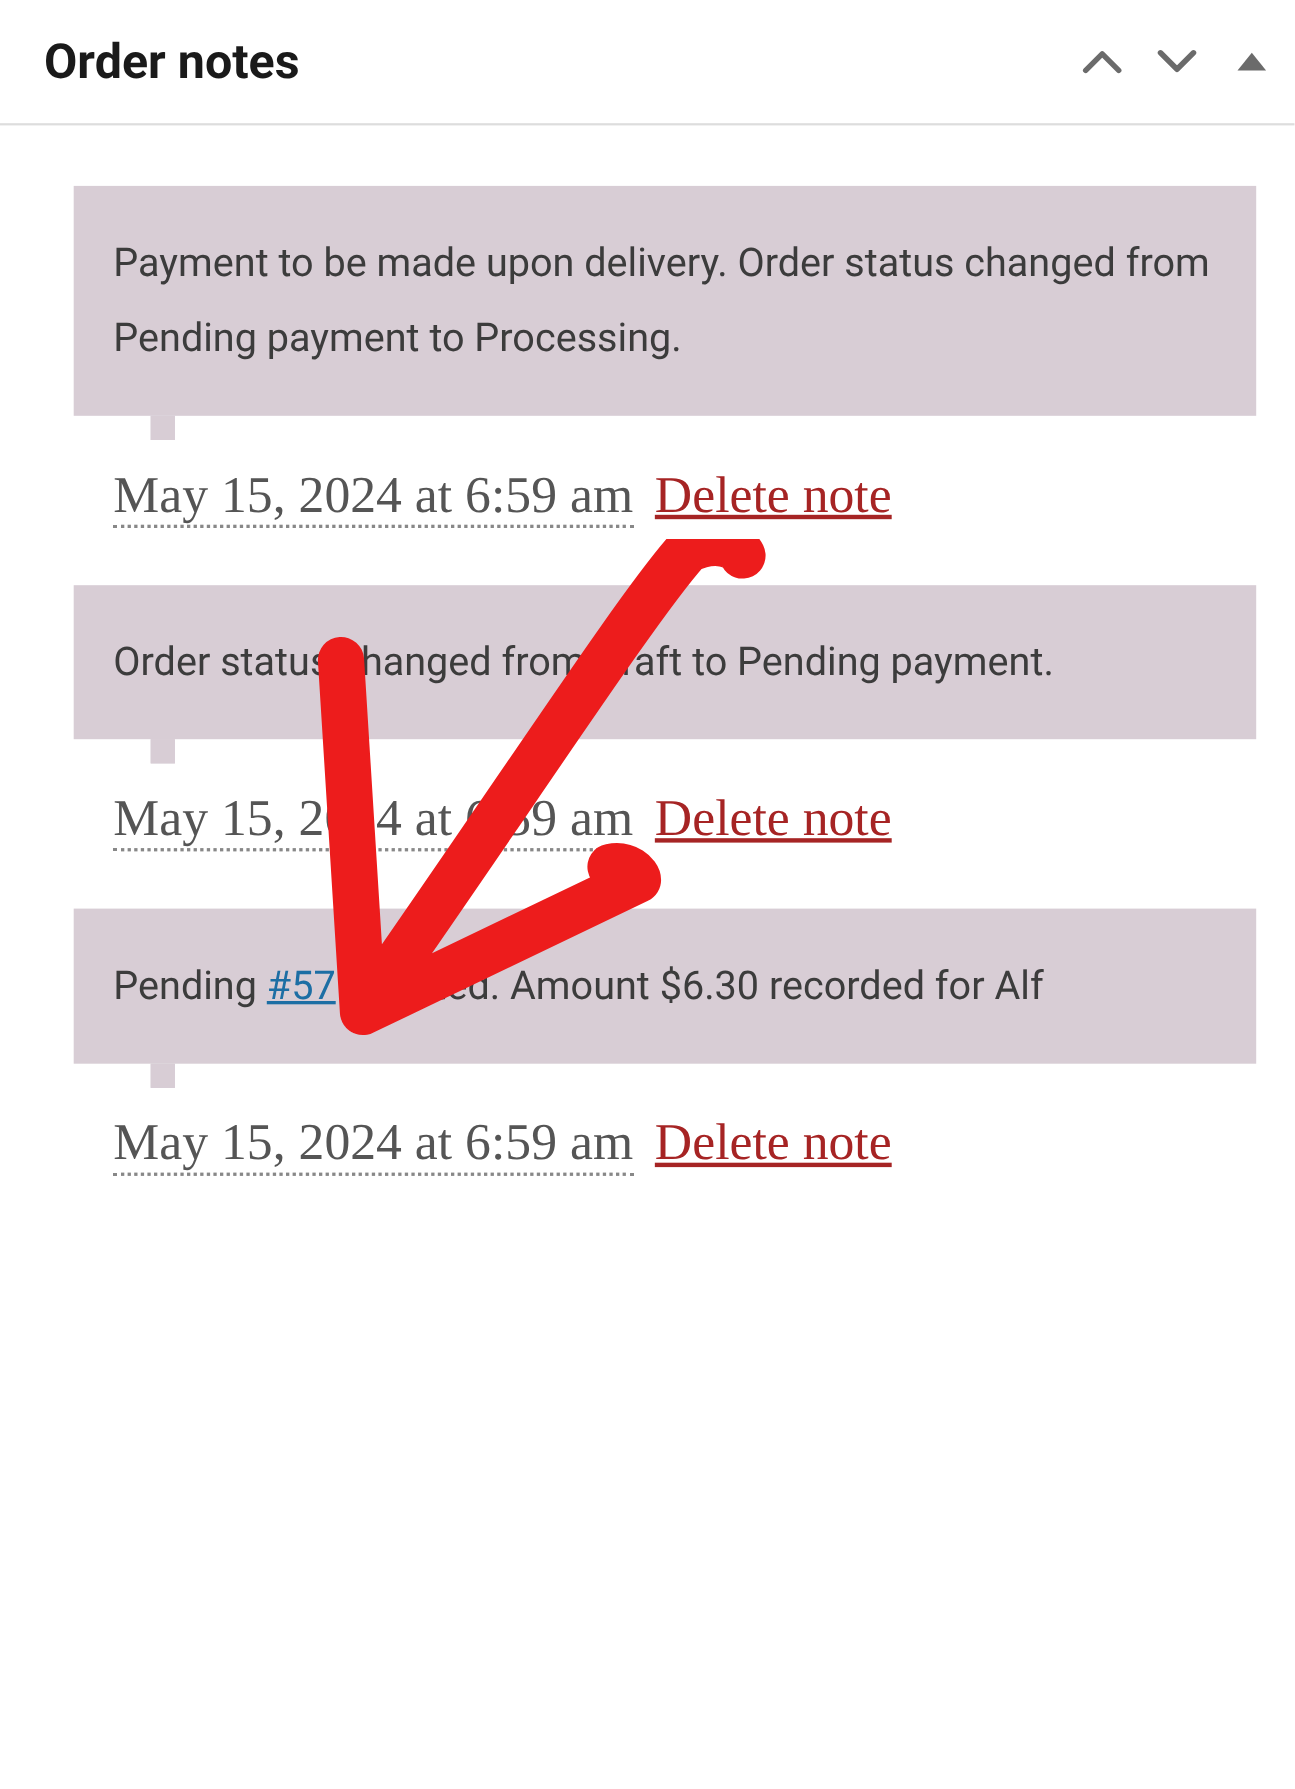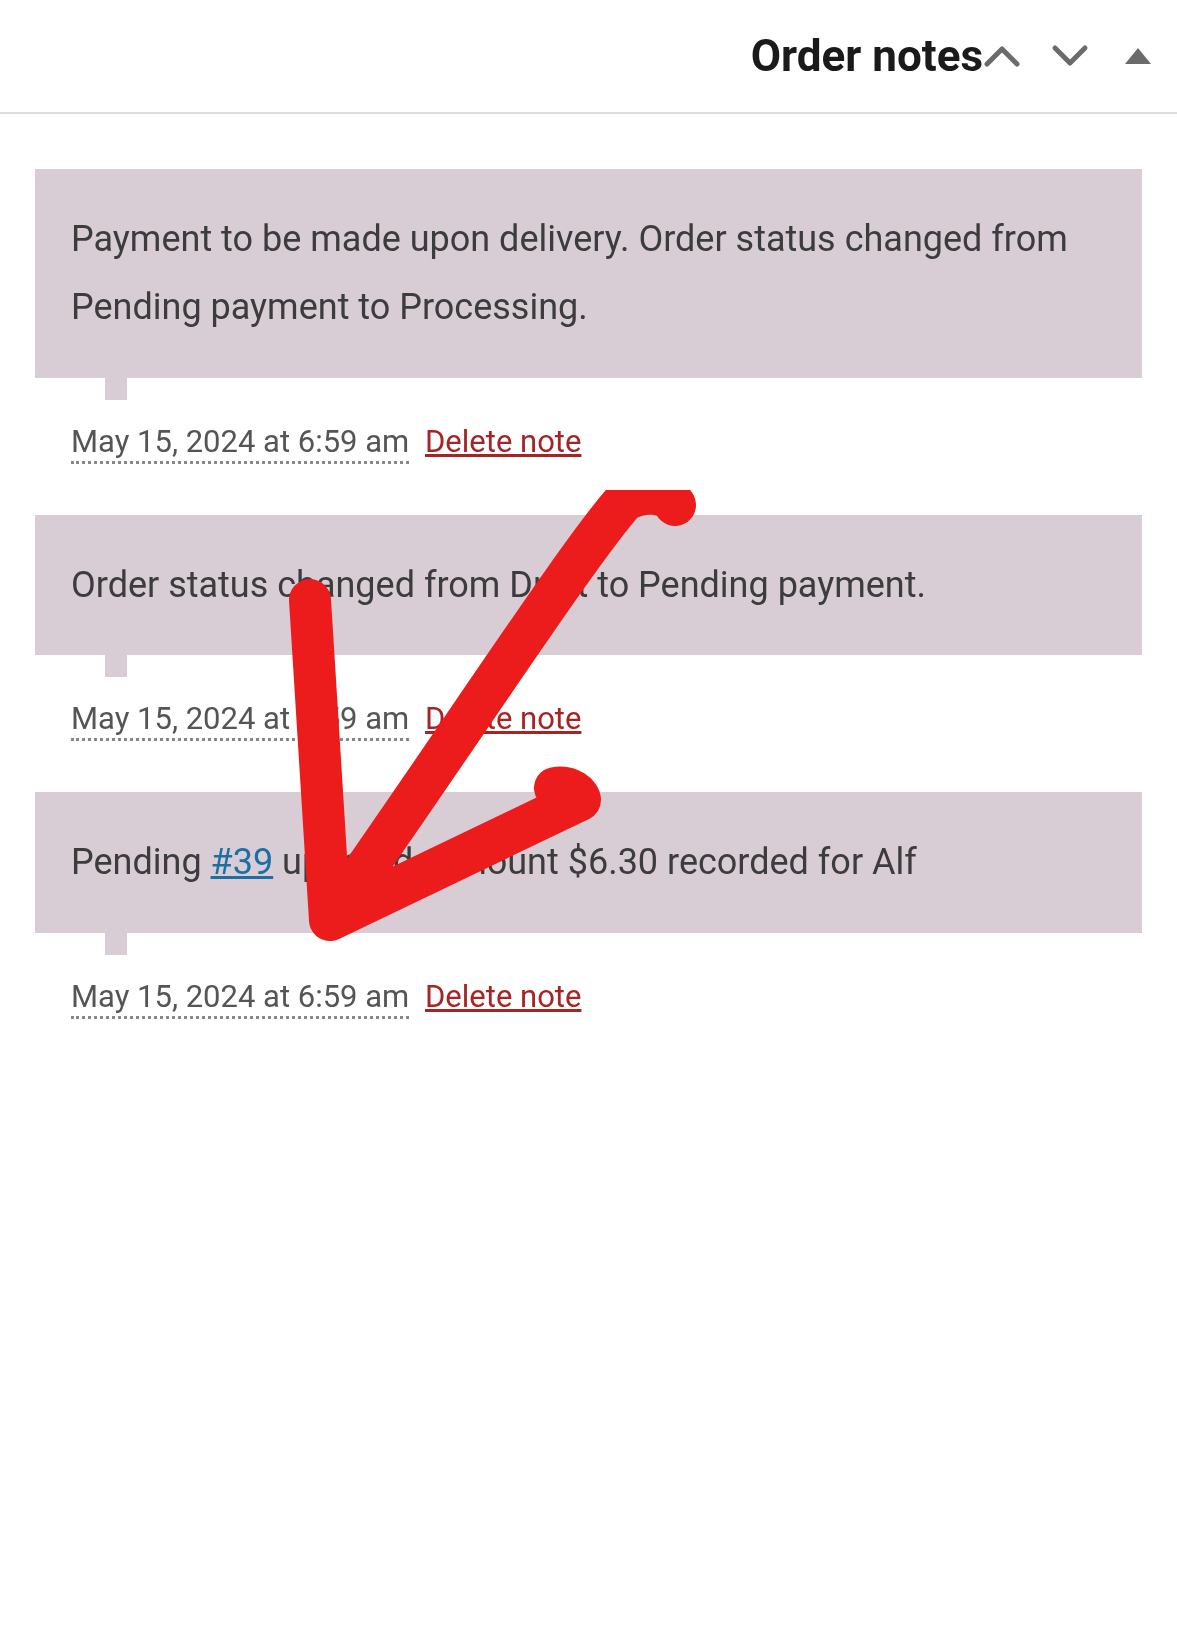--- a/index.html
+++ b/index.html
@@ -5,21 +5,21 @@
     * { box-sizing: border-box; margin: 0; padding: 0; }
     body {
       font-family: -apple-system, BlinkMacSystemFont, "Segoe UI", Roboto, sans-serif;
       background: #fff;
       width: 1177px;
       position: relative;
     }
     .panel-header {
       display: flex;
       align-items: center;
-      justify-content: flex-end;
+      justify-content: space-between;
       padding: 30px 20px 30px 40px;
       border-bottom: 2px solid #ddd;
     }
     .panel-title {
       font-size: 44px;
       font-weight: 700;
       color: #1a1a1a;
     }
     .panel-controls {
       display: flex;
@@ -29,20 +29,21 @@
     .ctrl-icon {
       width: 38px;
       height: 38px;
       display: flex;
       align-items: center;
       justify-content: center;
       cursor: pointer;
     }
     .notes-body {
       padding: 55px 35px 40px 35px;
+      margin-left: 32px;
     }
     .note-wrap {
       margin-bottom: 55px;
     }
     .note-bubble {
       background: #d8cdd5;
       padding: 36px 36px;
       font-size: 36px;
       line-height: 1.9;
       color: #3c3c3c;
@@ -56,23 +57,24 @@
       border: 22px solid transparent;
       border-top-color: #d8cdd5;
       border-left-color: #d8cdd5;
       border-bottom: none;
       border-right: none;
       width: 0;
       height: 0;
     }
     .note-meta {
       margin-top: 45px;
-      font-size: 31px;
+      font-size: 47px;
       color: #555;
       padding-left: 36px;
+      font-family: Liberation Serif, serif;
     }
     .note-time {
       border-bottom: 3px dotted #888;
       padding-bottom: 1px;
     }
     .delete-link {
       color: #a62424;
       text-decoration: underline;
       cursor: pointer;
       margin-left: 8px;
@@ -127,21 +129,21 @@
   <div class="note-wrap">
     <div class="note-bubble">Order status changed from Draft to Pending payment.</div>
     <div class="note-meta">
       <span class="note-time">May 15, 2024 at 6:59 am</span>
       <span class="delete-link">Delete note</span>
     </div>
   </div>
 
   <div class="note-wrap">
     <div class="note-bubble">
-      <span>Pending </span><span class="ref-link">#39</span><span> updated. Amount $6.30 recorded for Alf</span>
+      <span>Pending </span><span class="ref-link">#57</span><span> updated. Amount $6.30 recorded for Alf</span>
     </div>
     <div class="note-meta">
       <span class="note-time">May 15, 2024 at 6:59 am</span>
       <span class="delete-link">Delete note</span>
     </div>
   </div>
 
 </div>
 
 <svg class="annot-arrow" width="430" height="490" viewBox="0 0 430 490">

